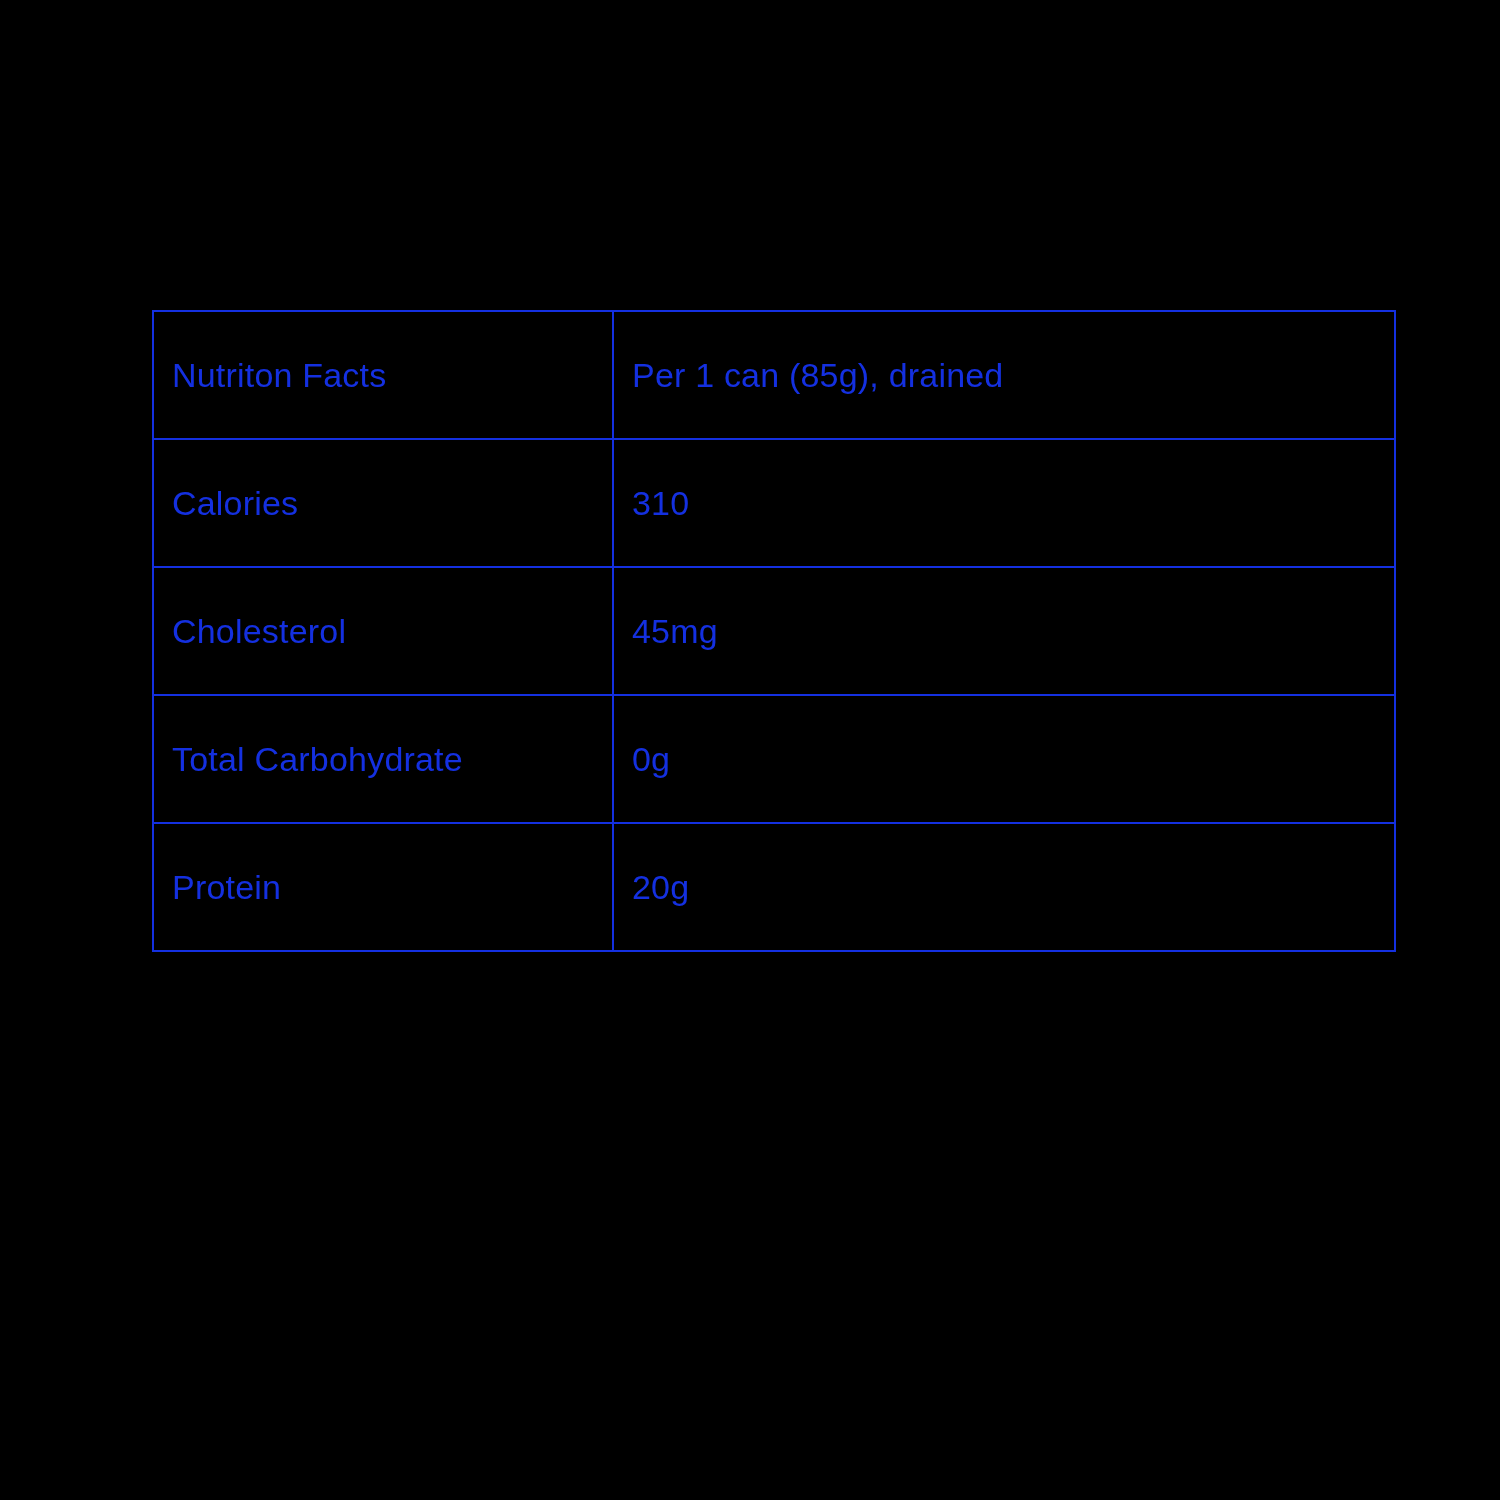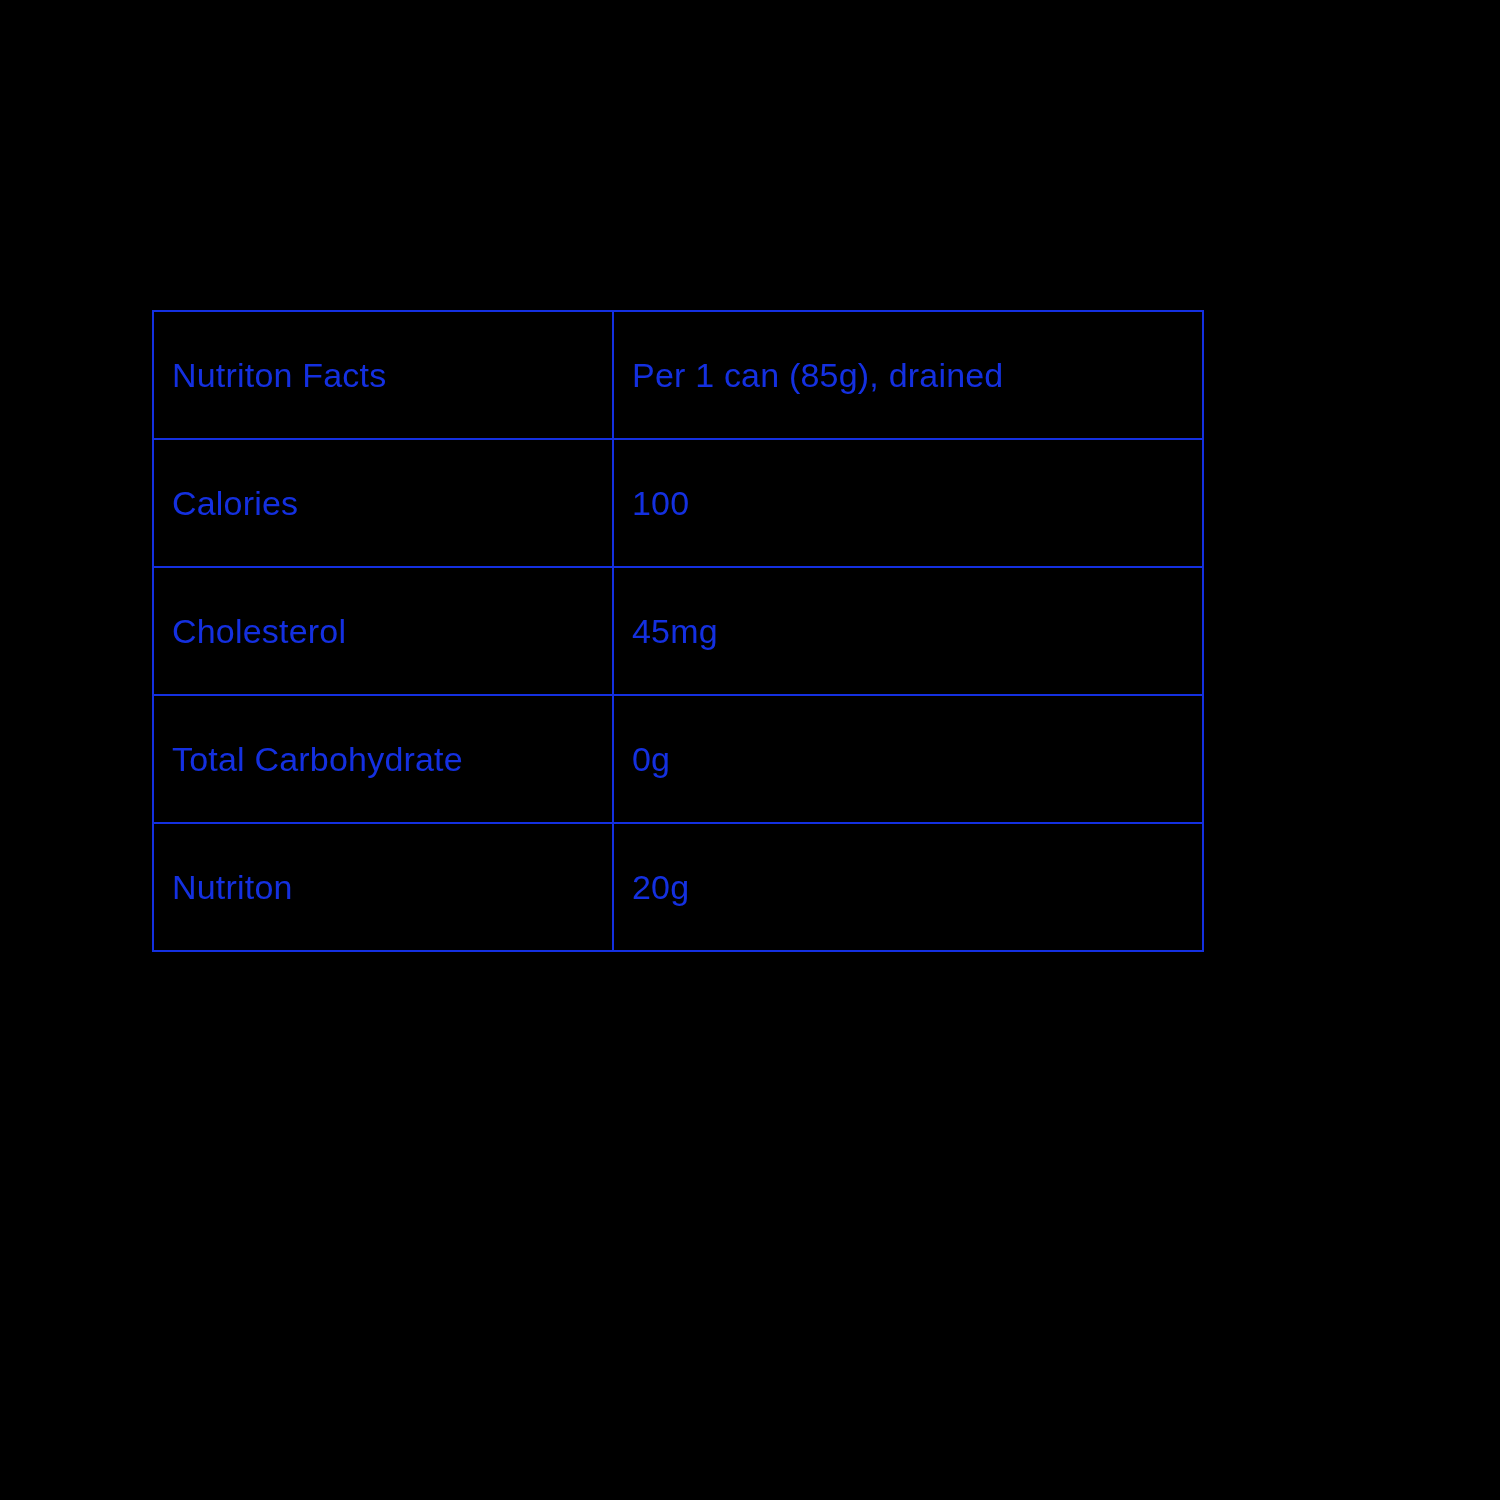--- a/index.html
+++ b/index.html
@@ -16,21 +16,21 @@
   .canvas {
     position: relative;
     width: 1500px;
     height: 1500px;
     background: #000000;
   }
   .nutrition-table {
     position: absolute;
     left: 152px;
     top: 310px;
-    width: 1052px;
+    width: 1244px;
     border-collapse: collapse;
     table-layout: fixed;
     padding-left: 16px;
   }
   .nutrition-table td {
     border: 2px solid #1430e0;
     height: 126px;
     padding: 0 18px;
     vertical-align: middle;
     color: #1430e0;
@@ -54,29 +54,29 @@
 
 <div class="canvas">
   <table class="nutrition-table">
     <tbody>
       <tr class="header-row">
         <td class="col-label">Nutriton Facts</td>
         <td class="col-value">Per 1 can (85g), drained</td>
       </tr>
       <tr>
         <td class="col-label">Calories</td>
-        <td class="col-value">100</td>
+        <td class="col-value">310</td>
       </tr>
       <tr>
         <td class="col-label">Cholesterol</td>
         <td class="col-value">45mg</td>
       </tr>
       <tr>
         <td class="col-label">Total Carbohydrate</td>
         <td class="col-value">0g</td>
       </tr>
       <tr>
-        <td class="col-label">Nutriton</td>
+        <td class="col-label">Protein</td>
         <td class="col-value">20g</td>
       </tr>
     </tbody>
   </table>
 </div>
 
 </body></html>

